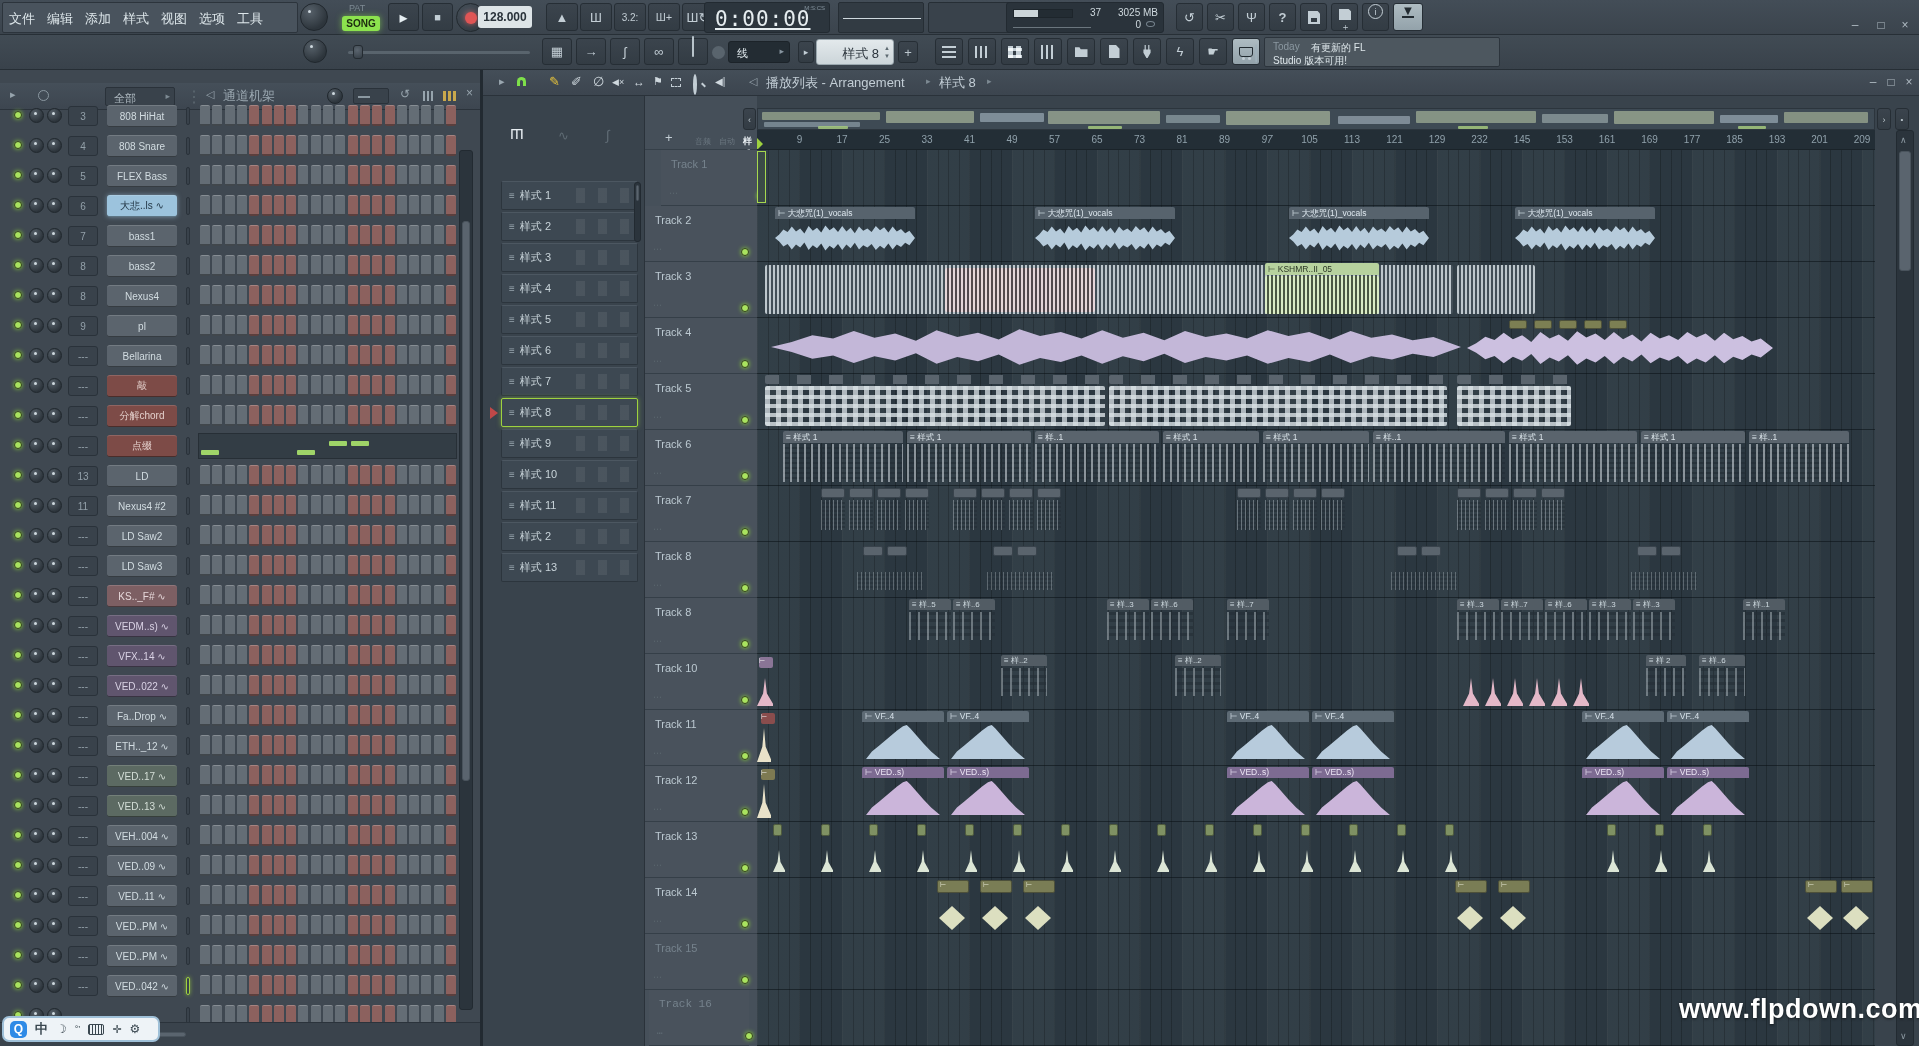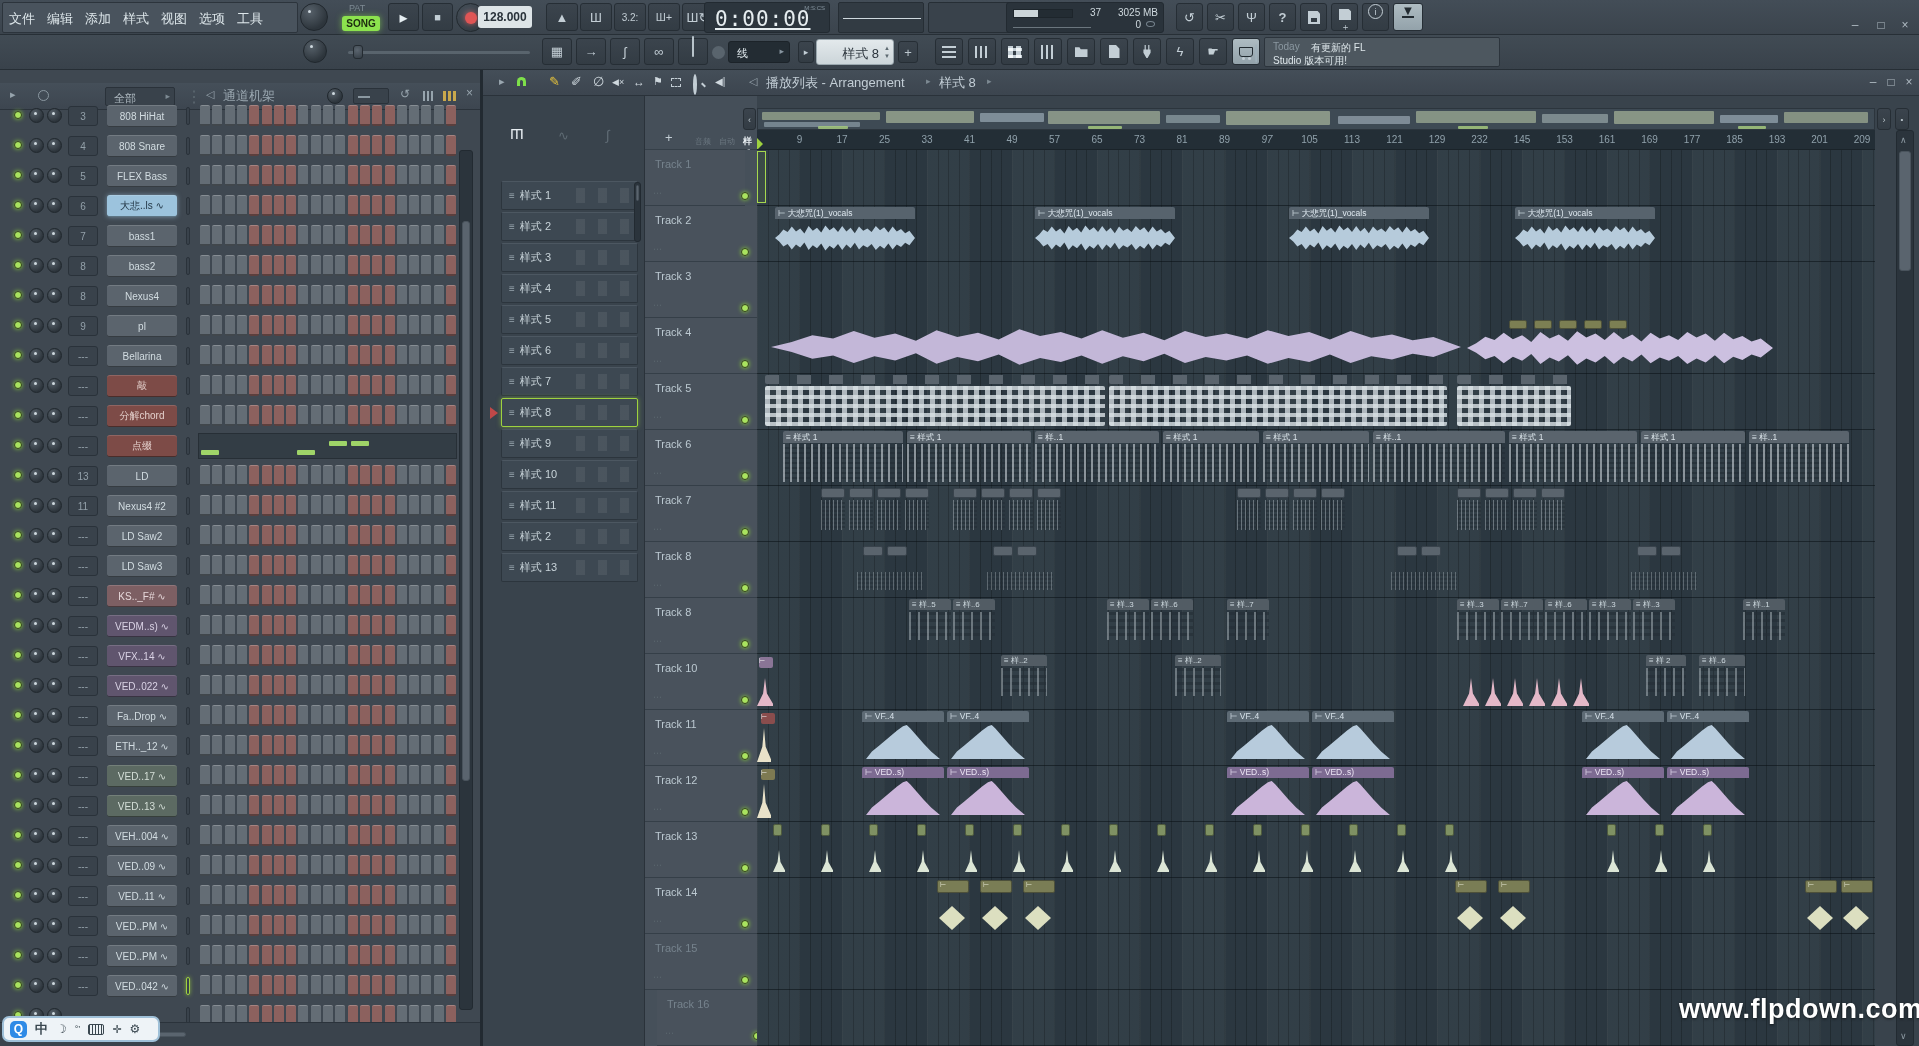--- a/index.html
+++ b/index.html
@@ -1296,21 +1296,21 @@
         <div class="g tick" style="left: 836px; top: 4px; width: 28px; height: 14px;">161</div>
         <div class="g tick" style="left: 878.5px; top: 4px; width: 28px; height: 14px;">169</div>
         <div class="g tick" style="left: 921px; top: 4px; width: 28px; height: 14px;">177</div>
         <div class="g tick" style="left: 963.5px; top: 4px; width: 28px; height: 14px;">185</div>
         <div class="g tick" style="left: 1006px; top: 4px; width: 28px; height: 14px;">193</div>
         <div class="g tick" style="left: 1048.5px; top: 4px; width: 28px; height: 14px;">201</div>
         <div class="g tick" style="left: 1091px; top: 4px; width: 28px; height: 14px;">209</div>
       </div>
 
     <div class="g" id="headers" style="left:162px;top:80px;width:112px;height:896px;background:#46505a;">
-        <div class="g thdr dim" style="left: 0px; top: 0px; width: 100px; height: 56px;">
+        <div class="g thdr dim" style="left: 16px; top: 0px; width: 100px; height: 56px;">
           <div class="g" style="left: 10px; top: 8px; position: absolute; white-space: nowrap;">Track 1</div>
           <div class="g" style="left: 8px; top: 38px; color: rgb(94, 106, 115); font-size: 9px;">⋯</div>
           <div class="g led-green" style="left: 96px; top: 42px; width: 8px; height: 8px;"></div>
         </div>
         <div class="g thdr" style="left: 0px; top: 56px; width: 112px; height: 56px;">
           <div class="g" style="left: 10px; top: 8px; position: absolute; white-space: nowrap;">Track 2</div>
           <div class="g" style="left: 8px; top: 38px; color: rgb(94, 106, 115); font-size: 9px;">⋯</div>
           <div class="g led-green" style="left: 96px; top: 42px; width: 8px; height: 8px;"></div>
         </div>
         <div class="g thdr" style="left: 0px; top: 112px; width: 112px; height: 56px;">
@@ -1371,21 +1371,21 @@
         <div class="g thdr" style="left: 0px; top: 728px; width: 112px; height: 56px;">
           <div class="g" style="left: 10px; top: 8px; position: absolute; white-space: nowrap;">Track 14</div>
           <div class="g" style="left: 8px; top: 38px; color: rgb(94, 106, 115); font-size: 9px;">⋯</div>
           <div class="g led-green" style="left: 96px; top: 42px; width: 8px; height: 8px;"></div>
         </div>
         <div class="g thdr dim" style="left: 0px; top: 784px; width: 112px; height: 56px;">
           <div class="g" style="left: 10px; top: 8px; position: absolute; white-space: nowrap;">Track 15</div>
           <div class="g" style="left: 8px; top: 38px; color: rgb(94, 106, 115); font-size: 9px;">⋯</div>
           <div class="g led-green" style="left: 96px; top: 42px; width: 8px; height: 8px;"></div>
         </div>
-        <div class="g thdr dim" style="left: 12px; top: 840px; width: 100px; height: 56px;">
+        <div class="g thdr dim" style="left: 4px; top: 840px; width: 100px; height: 56px; font-family: Liberation Mono, monospace;">
           <div class="g" style="left: 10px; top: 8px; position: absolute; white-space: nowrap;">Track 16</div>
           <div class="g" style="left: 8px; top: 38px; color: rgb(94, 106, 115); font-size: 9px;">⋯</div>
           <div class="g led-green" style="left: 96px; top: 42px; width: 8px; height: 8px;"></div>
         </div>
       </div>
     <div class="g grid-bg" id="grid" style="left:274px;top:80px;width:1118px;height:896px;overflow:hidden;">
         <div class="g lane" style="left: 0px; top: 0px; width: 1118px; height: 56px;">
           <div class="g" style="left: 0px; top: 1px; width: 9px; height: 52px; border: 1px solid rgb(166, 216, 78); background: rgba(166, 216, 78, 0.08);"></div>
         </div>
         <div class="g lane" style="left: 0px; top: 56px; width: 1118px; height: 56px;">
@@ -1397,20 +1397,29 @@
             <div class="clip-label" style="background: rgb(87, 99, 109); color: rgb(221, 231, 238);">⊢ 大悲咒(1)_vocals</div>
             <div class="g wave-sym" style="left: 0px; top: 16px; width: 140px; height: 30px; background: rgb(182, 203, 219);"></div>
           </div>
           <div class="g" style="left: 532px; top: 1px; width: 140px; height: 53px;">
             <div class="clip-label" style="background: rgb(87, 99, 109); color: rgb(221, 231, 238);">⊢ 大悲咒(1)_vocals</div>
             <div class="g wave-sym" style="left: 0px; top: 16px; width: 140px; height: 30px; background: rgb(182, 203, 219);"></div>
           </div>
           <div class="g" style="left: 758px; top: 1px; width: 140px; height: 53px;">
             <div class="clip-label" style="background: rgb(87, 99, 109); color: rgb(221, 231, 238);">⊢ 大悲咒(1)_vocals</div>
             <div class="g wave-sym" style="left: 0px; top: 16px; width: 140px; height: 30px; background: rgb(182, 203, 219);"></div>
+          </div>
+        </div>
+        <div class="g lane" style="left: 0px; top: 112px; width: 1118px; height: 56px;">
+          <div class="g dense" style="left: 8px; top: 3px; width: 688px; height: 49px;"></div>
+          <div class="g dense pink" style="left: 188px; top: 6px; width: 150px; height: 44px;"></div>
+          <div class="g dense" style="left: 700px; top: 3px; width: 78px; height: 49px;"></div>
+          <div class="g" style="left: 508px; top: 1px; width: 114px; height: 53px;">
+            <div class="clip-label" style="background: rgb(183, 210, 158); color: rgb(44, 56, 38);">⊢ KSHMR..II_05</div>
+            <div class="g dense green" style="left: 0px; top: 13px; width: 114px; height: 38px;"></div>
           </div>
         </div>
         <div class="g lane" style="left: 0px; top: 168px; width: 1118px; height: 56px;">
           <div class="g wave-sym" style="left: 14px; top: 8px; width: 690px; height: 42px; background: rgb(195, 183, 216);"></div>
           <div class="g wave-sym" style="left: 710px; top: 10px; width: 306px; height: 40px; background: rgb(204, 192, 224);"></div>
           <div class="g" style="left: 752px; top: 2px; width: 122px; height: 12px;">
             <div class="g" style="left: 0px; top: 0px; width: 18px; height: 9px; background: rgb(124, 127, 83); border-radius: 2px; border: 1px solid rgb(77, 80, 58);"></div>
             <div class="g" style="left: 25px; top: 0px; width: 18px; height: 9px; background: rgb(124, 127, 83); border-radius: 2px; border: 1px solid rgb(77, 80, 58);"></div>
             <div class="g" style="left: 50px; top: 0px; width: 18px; height: 9px; background: rgb(124, 127, 83); border-radius: 2px; border: 1px solid rgb(77, 80, 58);"></div>
             <div class="g" style="left: 75px; top: 0px; width: 18px; height: 9px; background: rgb(124, 127, 83); border-radius: 2px; border: 1px solid rgb(77, 80, 58);"></div>

